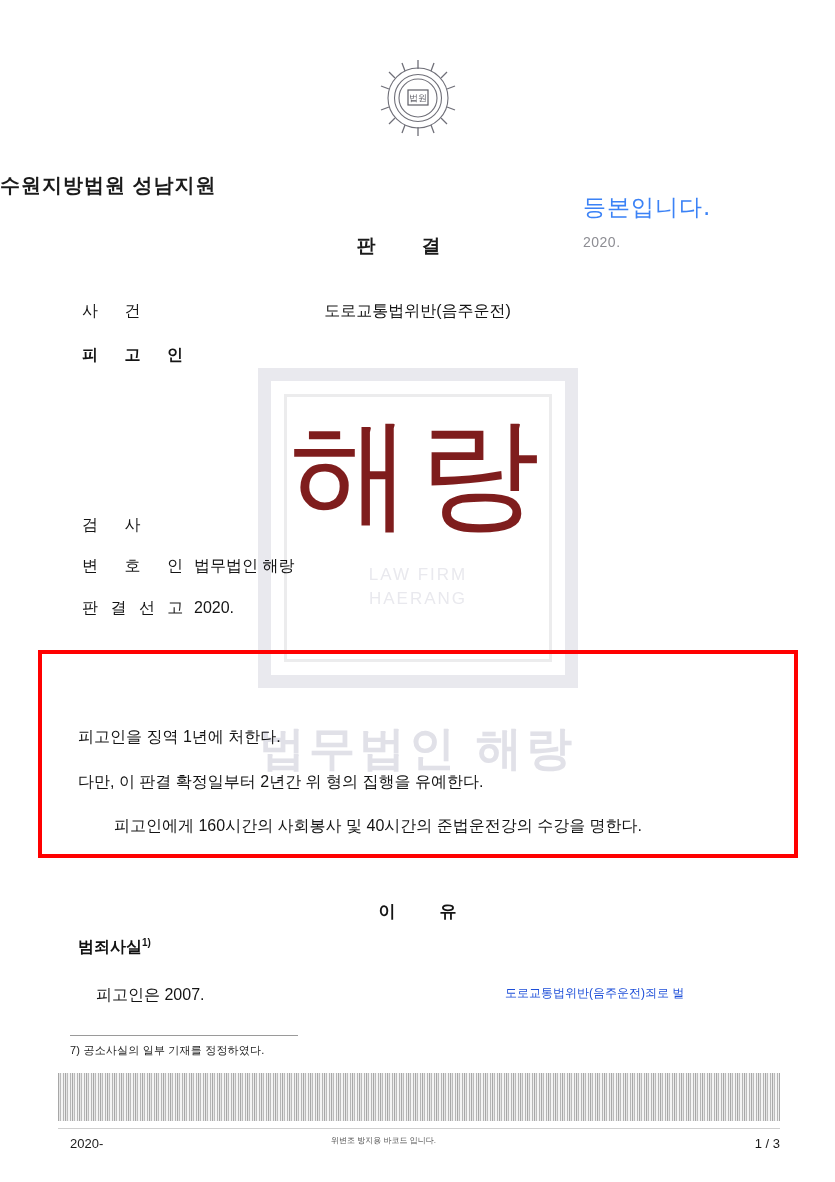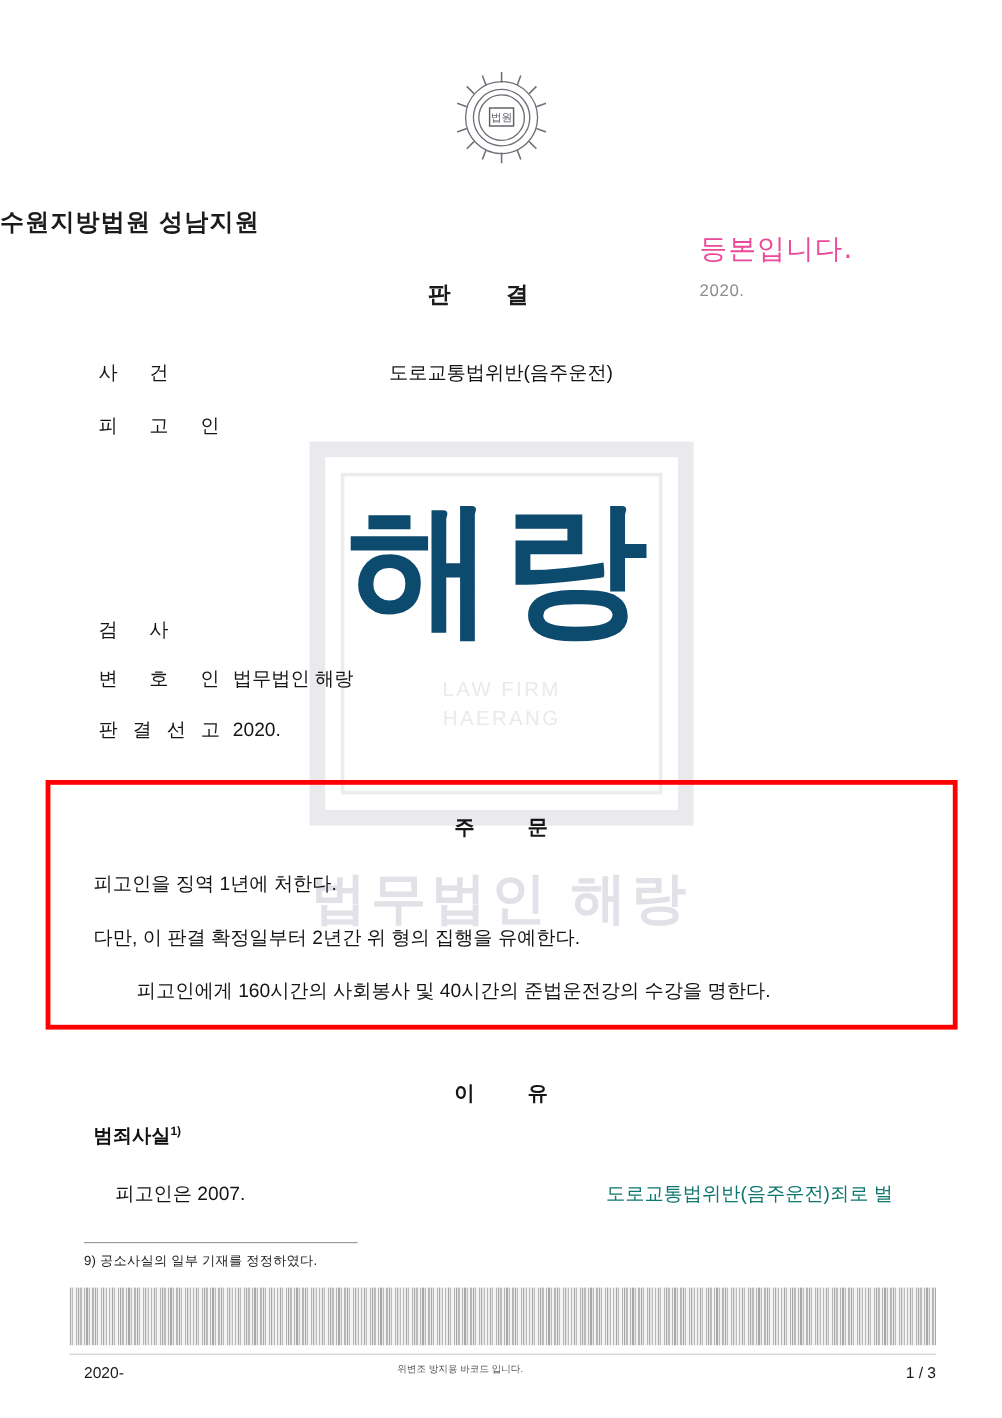--- a/index.html
+++ b/index.html
@@ -52,21 +52,21 @@
     color: #1b1b1b;
   }
   .doc-title .sp { display: inline-block; width: 46px; }
 
   
   .copy-stamp {
     position: absolute;
     left: 583px;
     top: 192px;
     font-size: 23px;
-    color: #ec4899;
+    color: #3b82f6;
     letter-spacing: 1px;
     font-family: "DejaVu Sans", sans-serif;
   }
   .copy-date {
     position: absolute;
     left: 583px;
     top: 234px;
     font-size: 14px;
     color: #8d8d93;
     letter-spacing: 0.5px;
@@ -91,22 +91,22 @@
     left: 26px; top: 26px; right: 26px; bottom: 26px;
     border: 3px solid #ececed;
   }
   .wm-big {
     position: absolute;
     left: 50%;
     top: 44px;
     transform: translateX(-50%);
     font-size: 122px;
     line-height: 1;
-    font-weight: bold;
-    color: #0c4a6e;
+    font-weight: normal;
+    color: #7f1d1d;
     white-space: nowrap;
     letter-spacing: 6px;
   }
   .wm-sub1, .wm-sub2 {
     position: absolute;
     left: 50%;
     transform: translateX(-50%);
     color: #e9e9ee;
     font-size: 17px;
     letter-spacing: 2px;
@@ -197,22 +197,22 @@
     position: absolute;
     left: 96px;
     top: 985px;
     font-size: 16px;
     color: #141414;
   }
   .para-right {
     position: absolute;
     left: 505px;
     top: 985px;
-    font-size: 16px;
-    color: #0f766e;
+    font-size: 12px;
+    color: #1d4ed8;
     text-align: right;
   }
 
   
   .fn-rule {
     position: absolute;
     left: 70px;
     top: 1035px;
     width: 228px;
     height: 1px;
@@ -326,59 +326,56 @@
   </div>
 
   <div class="copy-stamp">등본입니다.</div>
   <div class="copy-date">2020.</div>
 
   <div class="field" style="top:301px;">
     <span class="label">사      건</span>
   </div>
   <div class="centered-value">도로교통법위반(음주운전)</div>
 
-  <div class="field" style="top:345px;">
+  <div class="field" style="top:345px;font-weight:bold;">
     <span class="label">피  고  인</span>
   </div>
 
   <div class="field" style="top:515px;">
     <span class="label">검      사</span>
   </div>
 
   <div class="field" style="top:556px;">
     <span class="label">변  호  인</span><span class="value">법무법인 해랑</span>
   </div>
 
   <div class="field" style="top:598px;">
     <span class="label tight">판 결 선 고</span><span class="value">2020.</span>
   </div>
 
   <div class="redbox"></div>
 
-  <div class="section-heading" style="top:678px;">
-    <span>주</span><span class="sp"></span><span>문</span>
-  </div>
 
   <div class="body-line" style="top:727px;">피고인을 징역 1년에 처한다.</div>
   <div class="body-line" style="top:772px;">다만, 이 판결 확정일부터 2년간 위 형의 집행을 유예한다.</div>
   <div class="body-line" style="top:816px;margin-left:36px;">피고인에게 160시간의 사회봉사 및 40시간의 준법운전강의 수강을 명한다.</div>
 
   <div class="section-heading" style="top:900px;">
     <span>이</span><span class="sp"></span><span>유</span>
   </div>
 
   <div class="subhead">
     <span>범죄사실</span><sup>1)</sup>
   </div>
 
   <div class="para-left">피고인은 2007.</div>
   <div class="para-right">도로교통법위반(음주운전)죄로 벌</div>
 
   <div class="fn-rule"></div>
-  <div class="footnote">9) 공소사실의 일부 기재를 정정하였다.</div>
+  <div class="footnote">7) 공소사실의 일부 기재를 정정하였다.</div>
 
   <div class="barcode"></div>
   <div class="barcode-note">위변조 방지용 바코드 입니다.</div>
 
   <div class="footer-rule"></div>
   <div class="footer-left">2020-</div>
   <div class="footer-right">1 / 3</div>
 
 </div>
 

